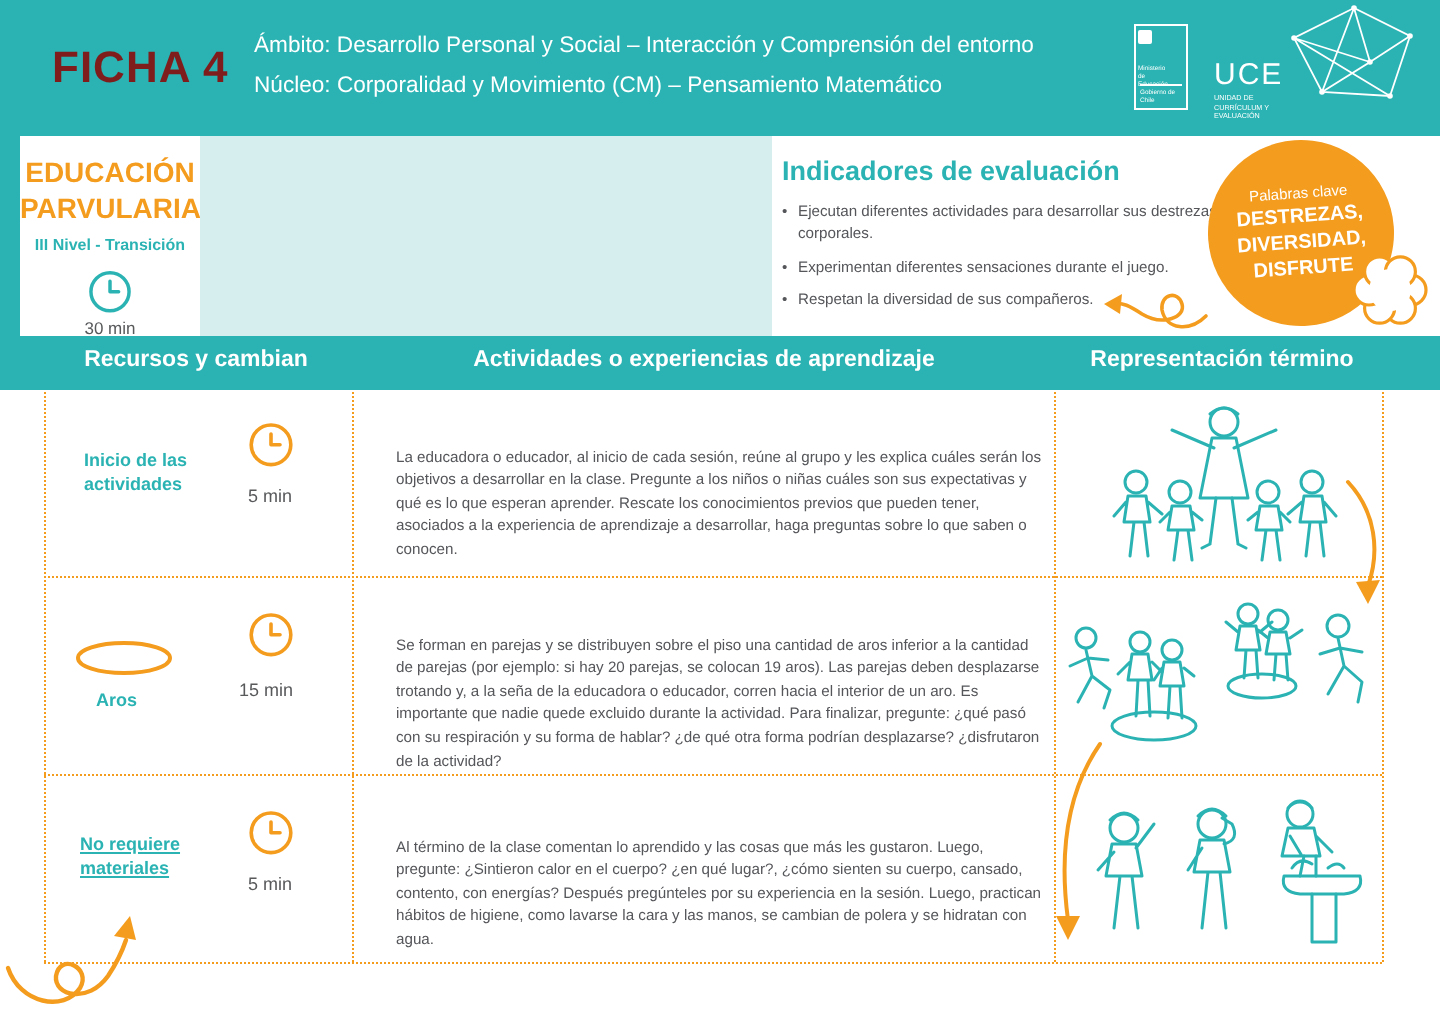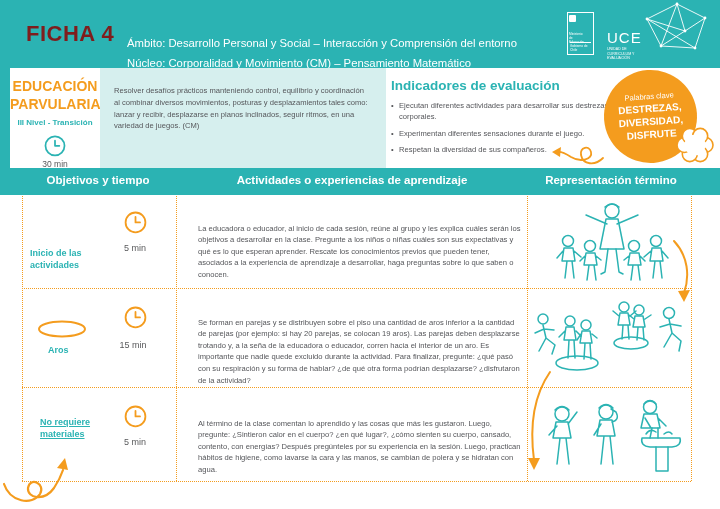--- a/index.html
+++ b/index.html
@@ -8,21 +8,21 @@
     --orange:#f49c1e;
     --ink:#55565a;
   }
   html,body{margin:0;padding:0;background:#ffffff;}
   .page{position:relative;width:720px;height:509px;background:#fff;overflow:hidden;
         font-family:"Liberation Sans", sans-serif;color:var(--ink);}
 
   
   .topbar{position:absolute;left:0;top:0;width:720px;height:68px;background:var(--teal);}
   .ficha{position:absolute;left:26px;top:21px;font-size:22px;font-weight:bold;color:#7f1d1d;letter-spacing:.5px;}
-  .head-lines{position:absolute;left:127px;top:14px;color:#fff;font-size:11.3px;line-height:1.75;font-weight:500;margin-top:20px;}
+  .head-lines{position:absolute;left:127px;top:14px;color:#fff;font-size:11.3px;line-height:1.75;font-weight:500;}
 
   .logo-min{position:absolute;left:567px;top:12px;width:27px;height:43px;border:1.5px solid #fff;
             box-sizing:border-box;padding:2px 1px;}
   .logo-min .emb{width:7px;height:7px;background:#fff;border-radius:1px;display:inline-block;vertical-align:top;}
   .logo-min .t{display:inline-block;vertical-align:top;color:#fff;font-size:3.2px;line-height:1.2;width:13px;}
   .logo-min .f{position:absolute;left:2px;bottom:2px;color:#fff;font-size:3.2px;border-top:1px solid #fff;padding-top:1px;width:21px;}
   .logo-uce{position:absolute;left:607px;top:30px;color:#fff;}
   .logo-uce .acr{font-size:15px;font-weight:normal;letter-spacing:1px;line-height:1;}
   .logo-uce .sub{font-size:3.6px;width:42px;line-height:1.3;margin-top:2px;}
   .uce-wire{position:absolute;left:633px;top:1px;}
@@ -62,21 +62,21 @@
   .col-h.c3{left:528px;width:166px;}
 
   
   .vd{position:absolute;top:196px;height:285px;width:0;border-left:1px dotted var(--orange);}
   .vd.v1{left:22px;} .vd.v2{left:176px;} .vd.v3{left:527px;} .vd.v4{left:691px;}
   .hd{position:absolute;left:22px;width:669px;height:0;border-top:1px dotted var(--orange);}
   .hd.h1{top:288px;} .hd.h2{top:387px;} .hd.h3{top:481px;}
 
   
   .r-label{position:absolute;color:var(--teal);font-weight:bold;font-size:9px;line-height:1.35;}
-  .lbl1{left:30px;top:224px;width:72px;margin-top:23px;}
+  .lbl1{left:42px;top:224px;width:72px;}
   .lbl2{left:48px;top:344px;width:60px;}
   .lbl3{left:40px;top:416px;width:78px;text-decoration:underline;}
   .clock{position:absolute;width:27px;height:27px;}
   .ck1{left:122px;top:208px;} .ck2{left:122px;top:303px;} .ck3{left:122px;top:402px;}
   .mins{position:absolute;width:34px;text-align:center;font-size:9px;color:#58595b;}
   .m1{left:118px;top:243px;} .m2{left:116px;top:340px;} .m3{left:118px;top:437px;}
   .aros-icon{position:absolute;left:36px;top:318px;}
 
   .act{position:absolute;left:198px;width:326px;font-size:7.6px;line-height:1.53;color:var(--ink);}
   .act.a1{top:215px;} .act.a2{top:309px;} .act.a3{top:410px;}
@@ -136,21 +136,20 @@
     <div class="sb-title">EDUCACIÓN PARVULARIA</div>
     <div class="sb-level">III Nivel - Transición</div>
     <svg class="sb-clock" viewBox="0 0 30 30">
       <circle cx="15" cy="16" r="11" fill="none" stroke="#2bb3b3" stroke-width="2"></circle>
       <path d="M15 10 V16 H20" fill="none" stroke="#2bb3b3" stroke-width="2" stroke-linecap="round" stroke-linejoin="round"></path>
     </svg>
     <div class="sb-duration">30 min</div>
   </aside>
 
   <section class="objetivos">
-    <p>Resolver desafíos prácticos manteniendo control, equilibrio y coordinación al combinar diversos movimientos, posturas y desplazamientos tales como: lanzar y recibir, desplazarse en planos inclinados, seguir ritmos, en una variedad de juegos. (CM)</p>
   </section>
 
   <section class="indicadores">
     <div class="sec-h">Indicadores de evaluación</div>
     <ul>
       <li>Ejecutan diferentes actividades para desarrollar sus destrezas corporales.</li>
       <li>Experimentan diferentes sensaciones durante el juego.</li>
       <li>Respetan la diversidad de sus compañeros.</li>
     </ul>
   </section>
@@ -171,21 +170,21 @@
     </g>
     <circle cx="21" cy="21" r="10.5" fill="#ffffff"></circle>
   </svg>
 
   <svg class="squiggle" width="54" height="28" viewBox="0 0 54 28">
     <path d="M52 20 C 44 28, 32 27, 30 17 C 29 9, 38 7, 40 14 C 42 21, 30 25, 20 19 C 14 15, 10 13, 6 14" fill="none" stroke="#f49c1e" stroke-width="1.8" stroke-linecap="round"></path>
     <polygon points="1,14 10,9 9,19" fill="#f49c1e"></polygon>
   </svg>
 
   <div class="colband">
-    <div class="col-h c1">Objetivos y tiempo</div>
+    <div class="col-h c1">Recursos y cambian</div>
     <div class="col-h c2">Actividades o experiencias de aprendizaje</div>
     <div class="col-h c3">Representación término</div>
   </div>
 
   <div class="vd v1"></div>
   <div class="vd v2"></div>
   <div class="vd v3"></div>
   <div class="vd v4"></div>
   <div class="hd h1"></div>
   <div class="hd h2"></div>

